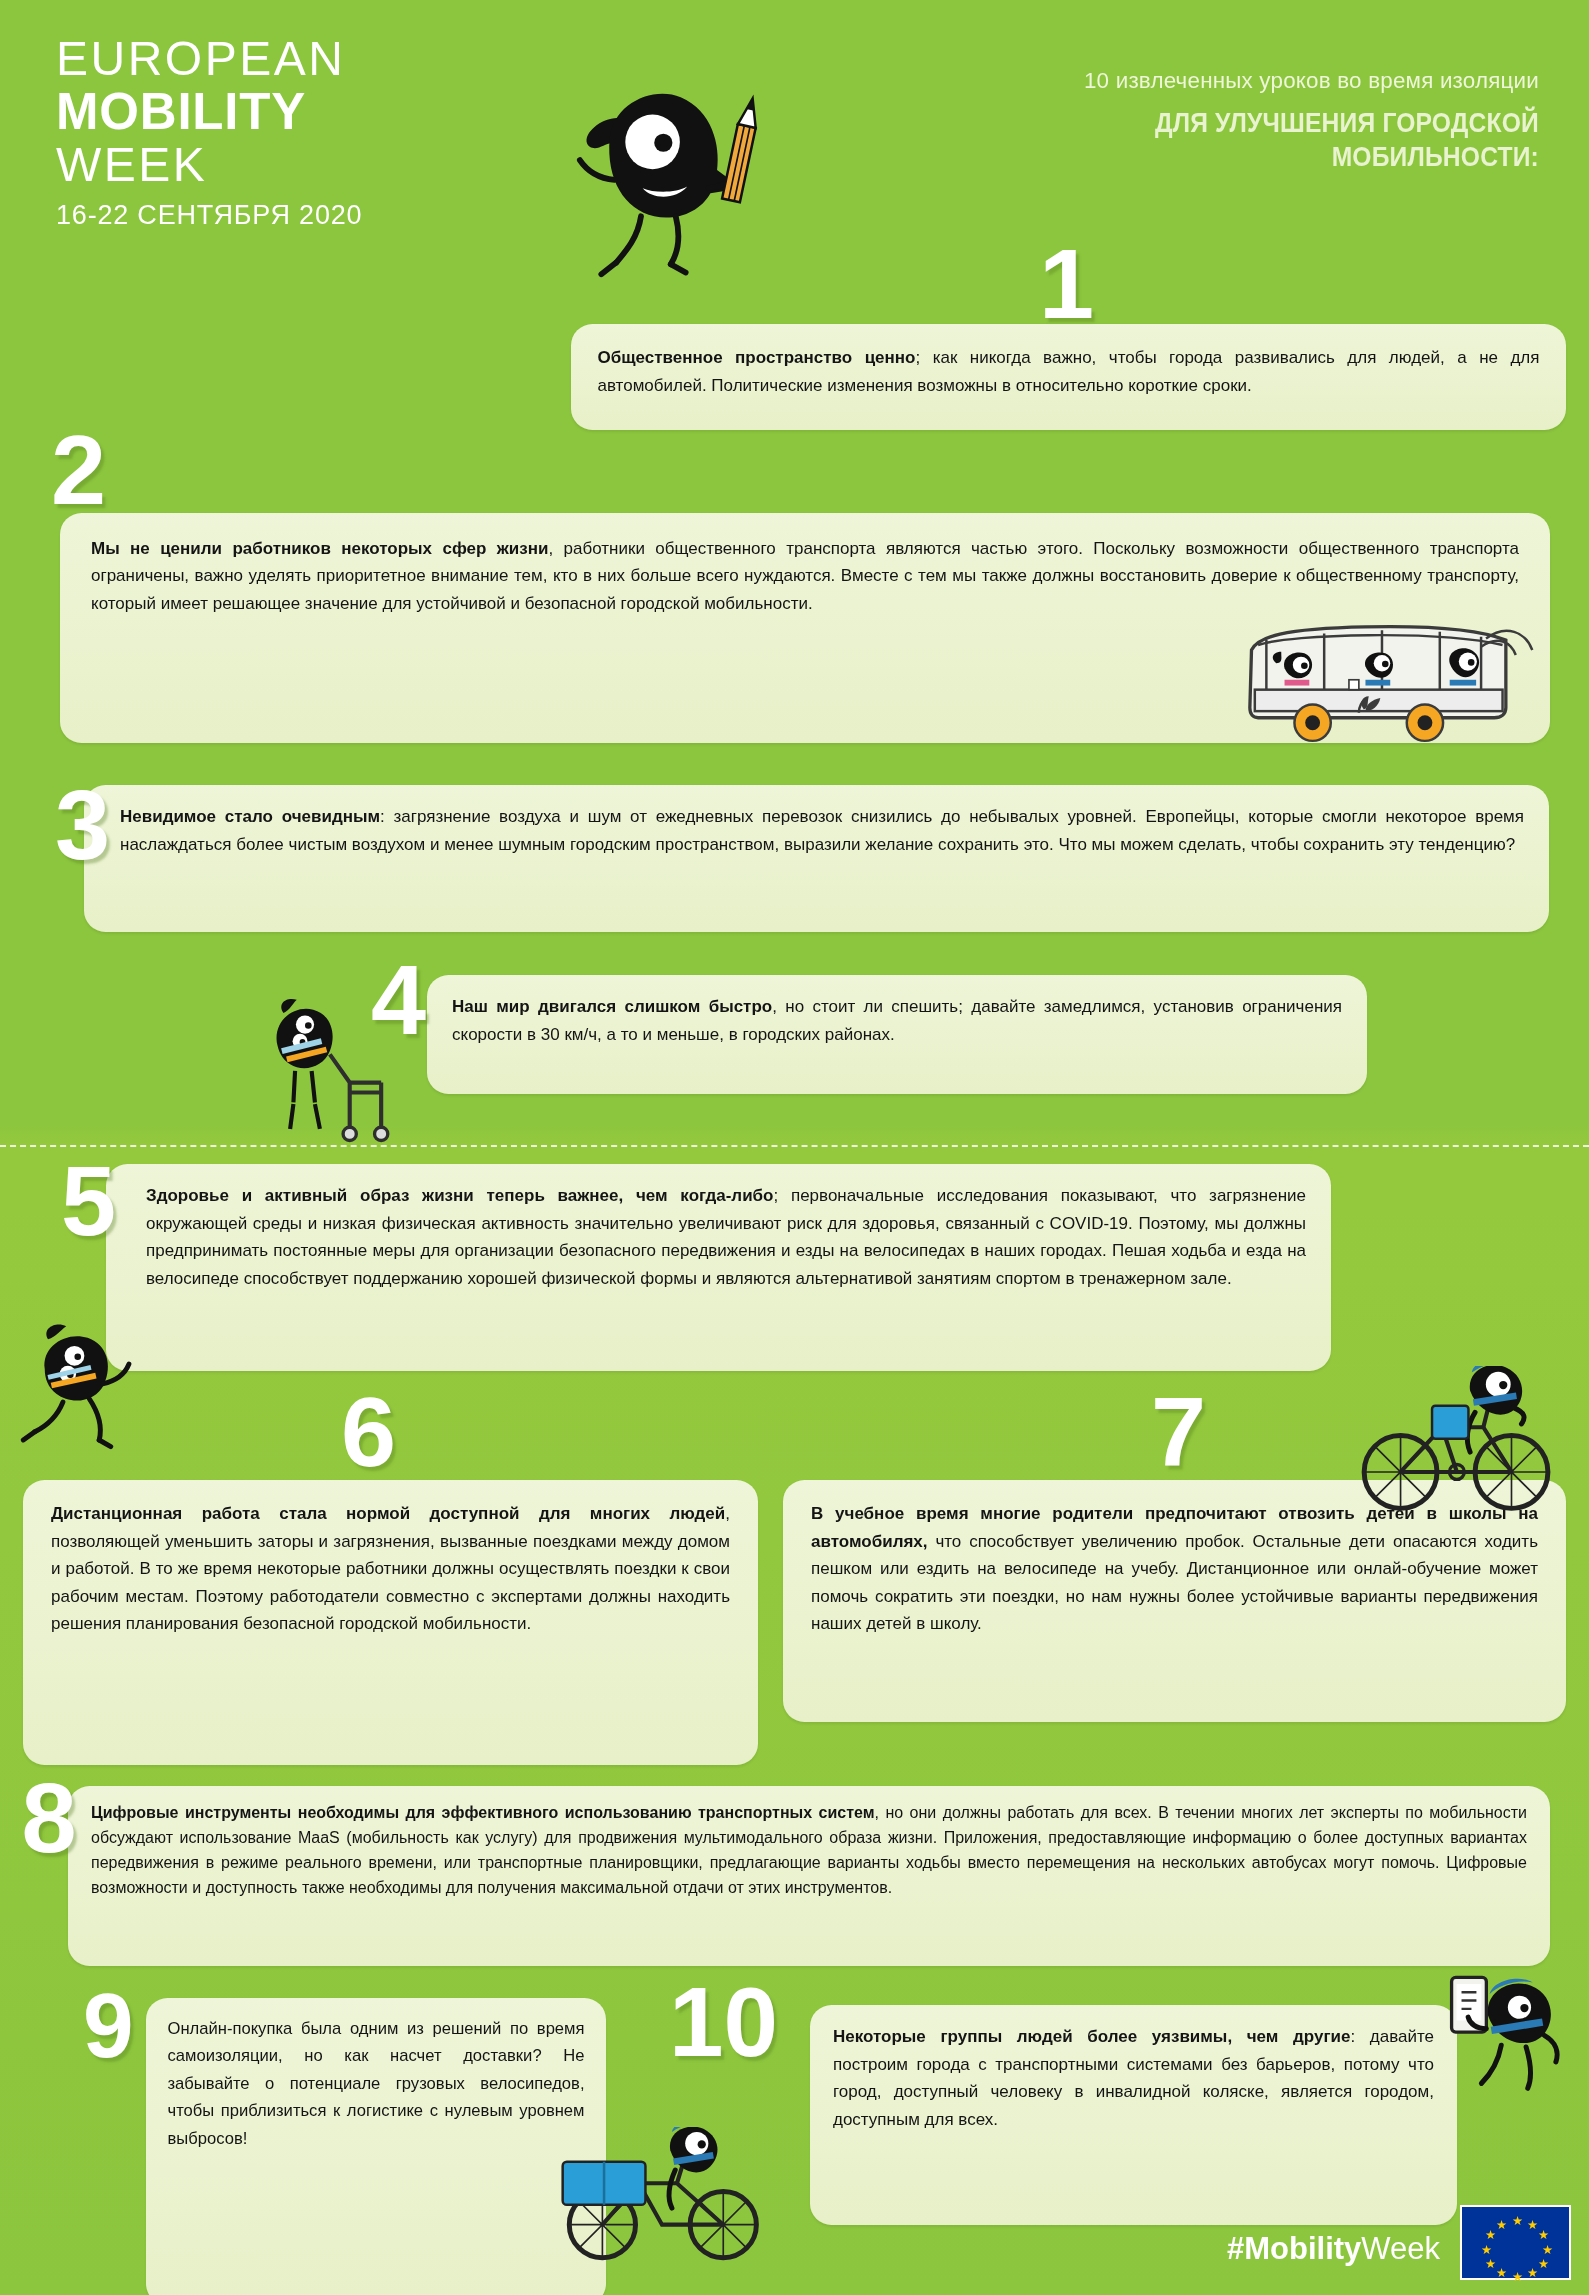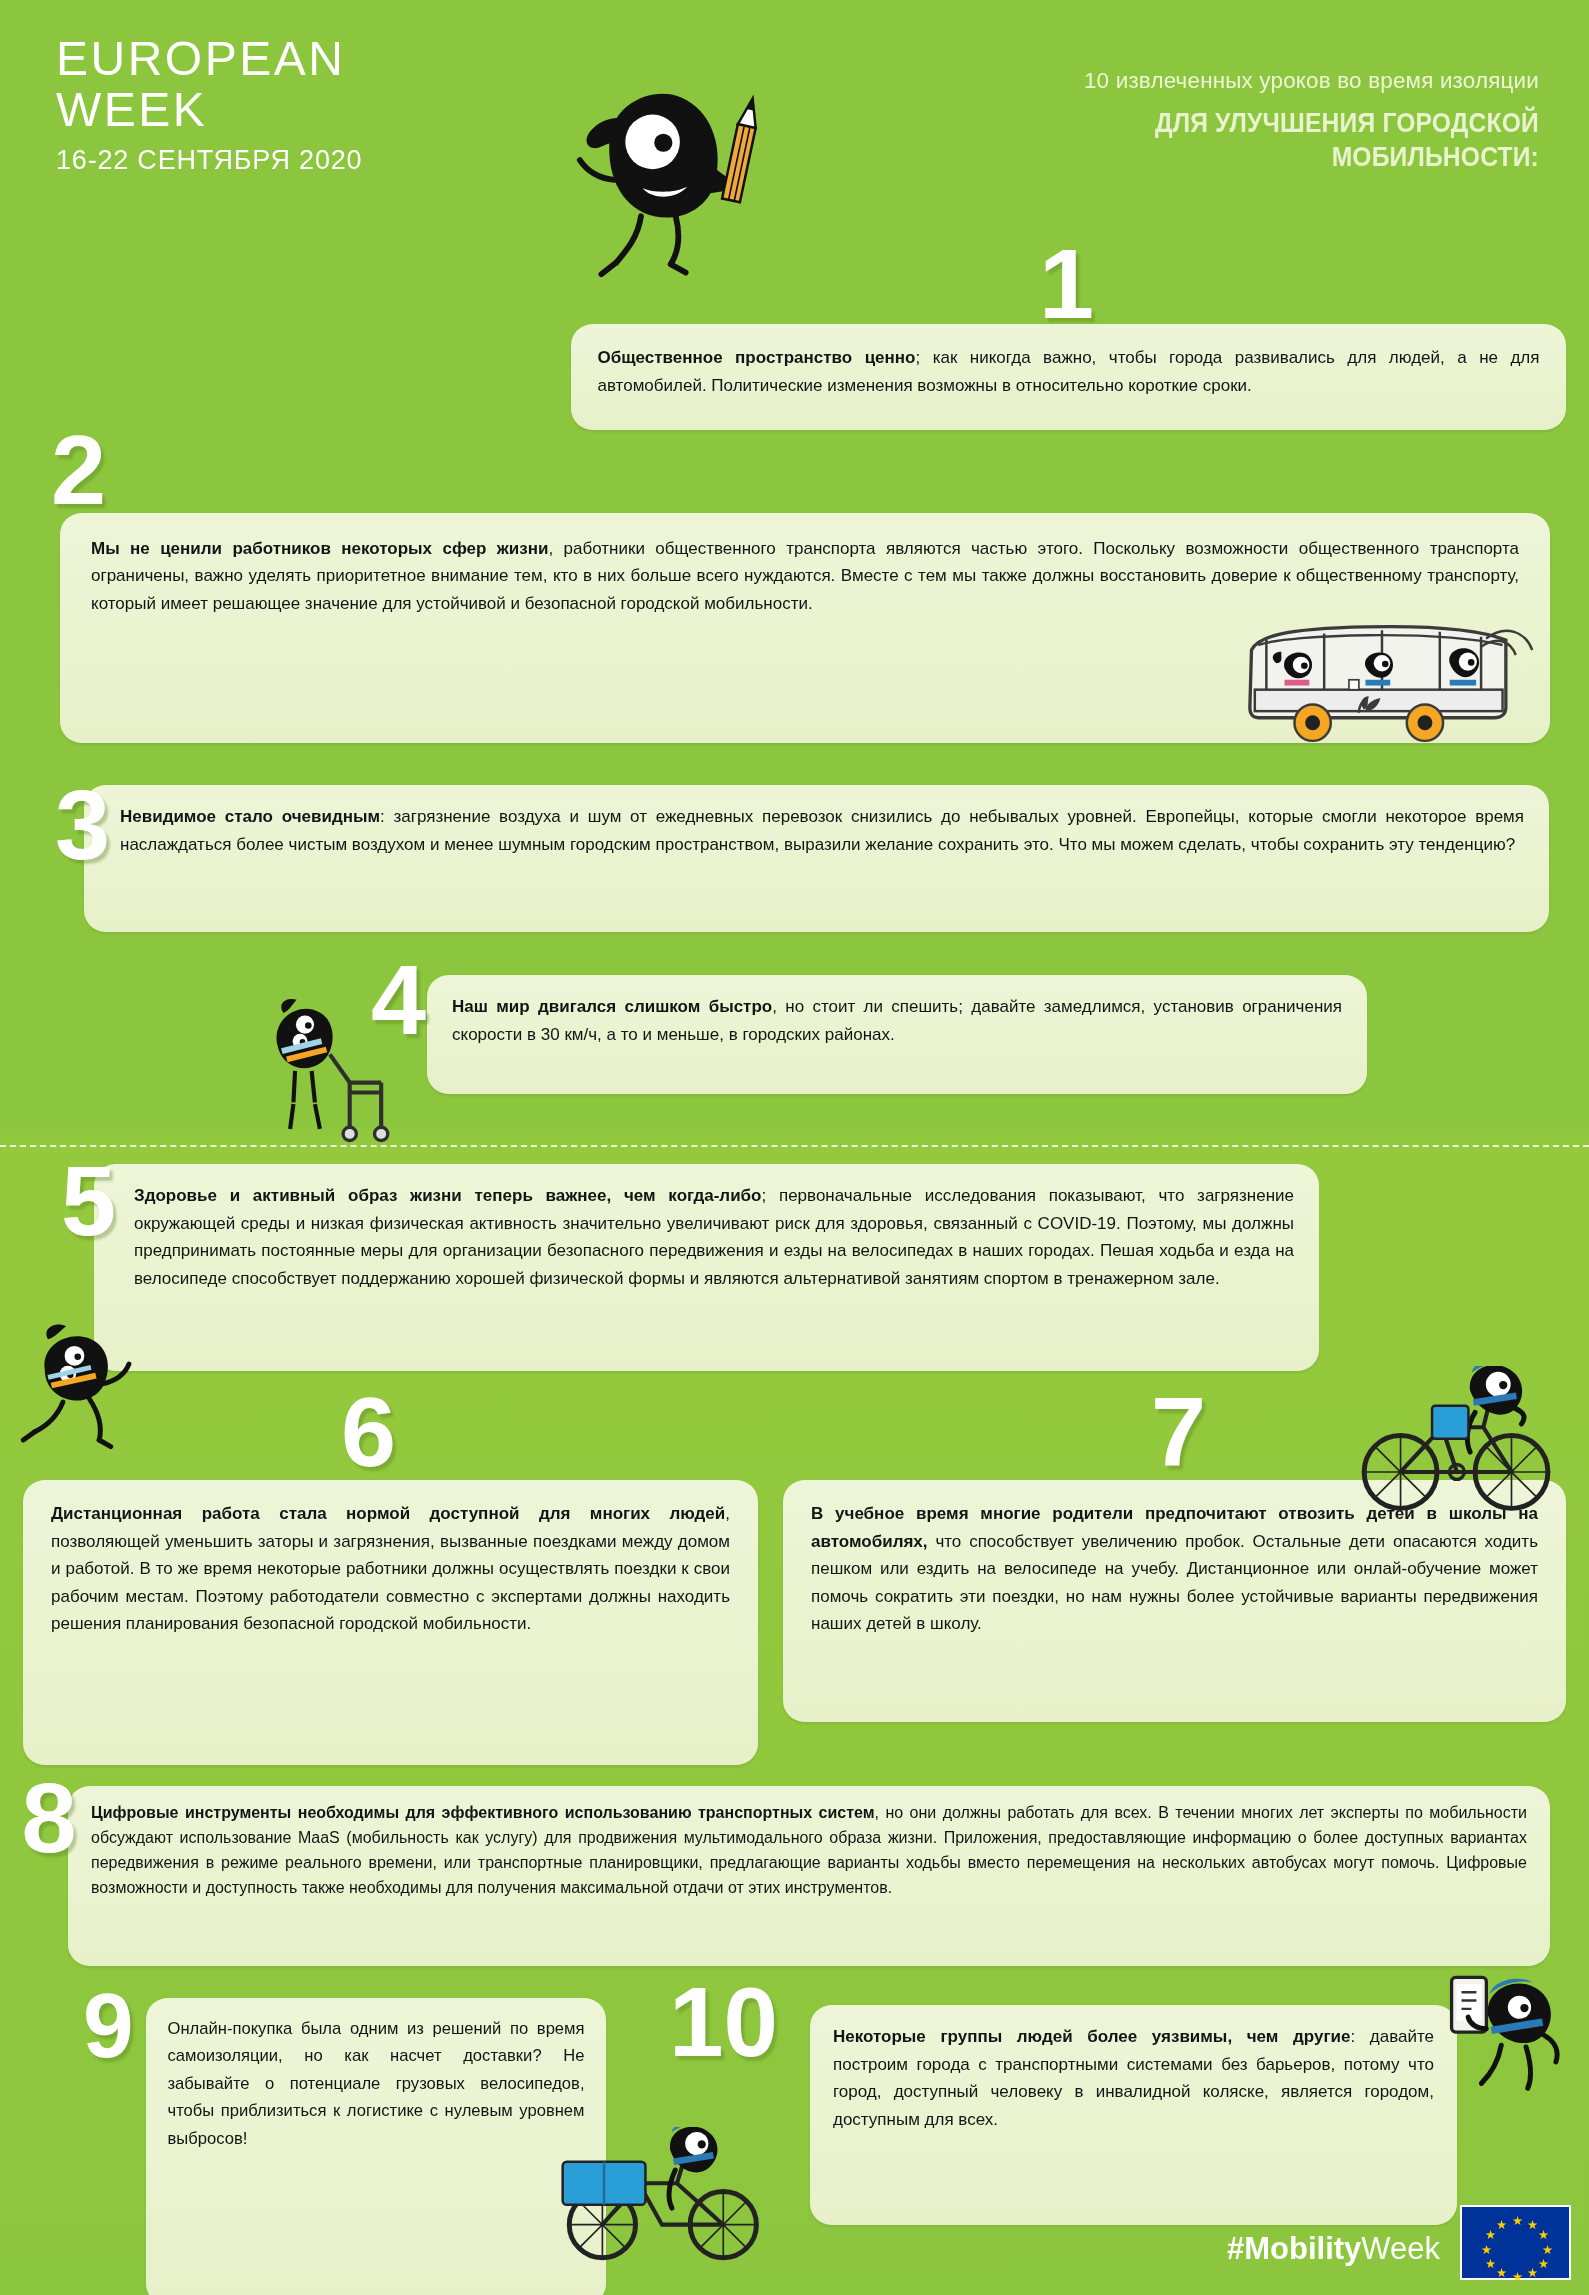--- a/index.html
+++ b/index.html
@@ -112,20 +112,21 @@
   
   .ill { position: absolute; }
 </style>
 </head>
 <body>
 
 <div id="page">
 
   <div class="logo">
     <span class="l1">EUROPEAN</span>
+    <span class="l2">MOBILITY</span>
     <span class="l3">WEEK</span>
     <span class="l4">16-22 СЕНТЯБРЯ 2020</span>
   </div>
 
   <div class="ill" style="left:555px; top:46px; width:215px; height:248px;">
     <svg viewBox="0 0 260 300" width="215" height="248">
 
       <path d="M42 122 C30 112 48 92 68 88 C86 84 96 96 94 108 C92 120 80 122 70 118 C62 116 52 128 42 122 Z" fill="#111"></path>
 
       <path d="M66 112 C70 70 118 48 152 62 C190 78 200 120 196 150 L226 172 L188 178 C176 200 148 212 120 206 C84 198 62 162 66 112 Z" fill="#111"></path>
@@ -237,21 +238,21 @@
       <path d="M88 86 L112 120 M112 120 L112 178 M112 120 L150 120 M150 120 L150 178 M112 132 L150 132" stroke="#2e2e2e" stroke-width="5" fill="none"></path>
       <circle cx="112" cy="182" r="8" fill="#ddd" stroke="#2e2e2e" stroke-width="4"></circle>
       <circle cx="150" cy="182" r="8" fill="#ddd" stroke="#2e2e2e" stroke-width="4"></circle>
       <path d="M44 146 L40 176 M70 146 L76 176" stroke="#111" stroke-width="5" fill="none"></path>
     </svg>
   </div>
 
   <div class="dashline" style="top:1145px;"></div>
 
   <div class="num" style="left:61px; top:1161px; font-size:99px;">5</div>
-  <div class="card" style="left:94px; top:1164px; width:1225px; height:207px; padding:18px 25px 15px 40px;">
+  <div class="card" style="left:106px; top:1164px; width:1225px; height:207px; padding:18px 25px 15px 40px;">
     <p><b>Здоровье и активный образ жизни теперь важнее, чем когда-либо</b><span>; первоначальные исследования показывают, что загрязнение окружающей среды и низкая физическая активность значительно увеличивают риск для здоровья, связанный с COVID-19. Поэтому, мы должны предпринимать постоянные меры для организации безопасного передвижения и езды на велосипедах в наших городах. Пешая ходьба и езда на велосипеде способствует поддержанию хорошей физической формы и являются альтернативой занятиям спортом в тренажерном зале.</span></p>
   </div>
 
   <div class="ill" style="left:20px; top:1316px; width:132px; height:149px;">
     <svg viewBox="0 0 160 180" width="132" height="149">
       <path d="M30 64 C26 36 56 18 82 26 C106 34 112 60 102 82 C92 104 62 108 44 94 C34 86 30 76 30 64 Z" fill="#111"></path>
       <path d="M34 28 C26 14 44 6 56 12 C48 18 44 24 34 28 Z" fill="#111"></path>
       <circle cx="66" cy="48" r="12" fill="#fff"></circle>
         <circle cx="70" cy="49" r="4" fill="#111"></circle>
       <circle cx="58" cy="70" r="10" fill="#fff"></circle>

